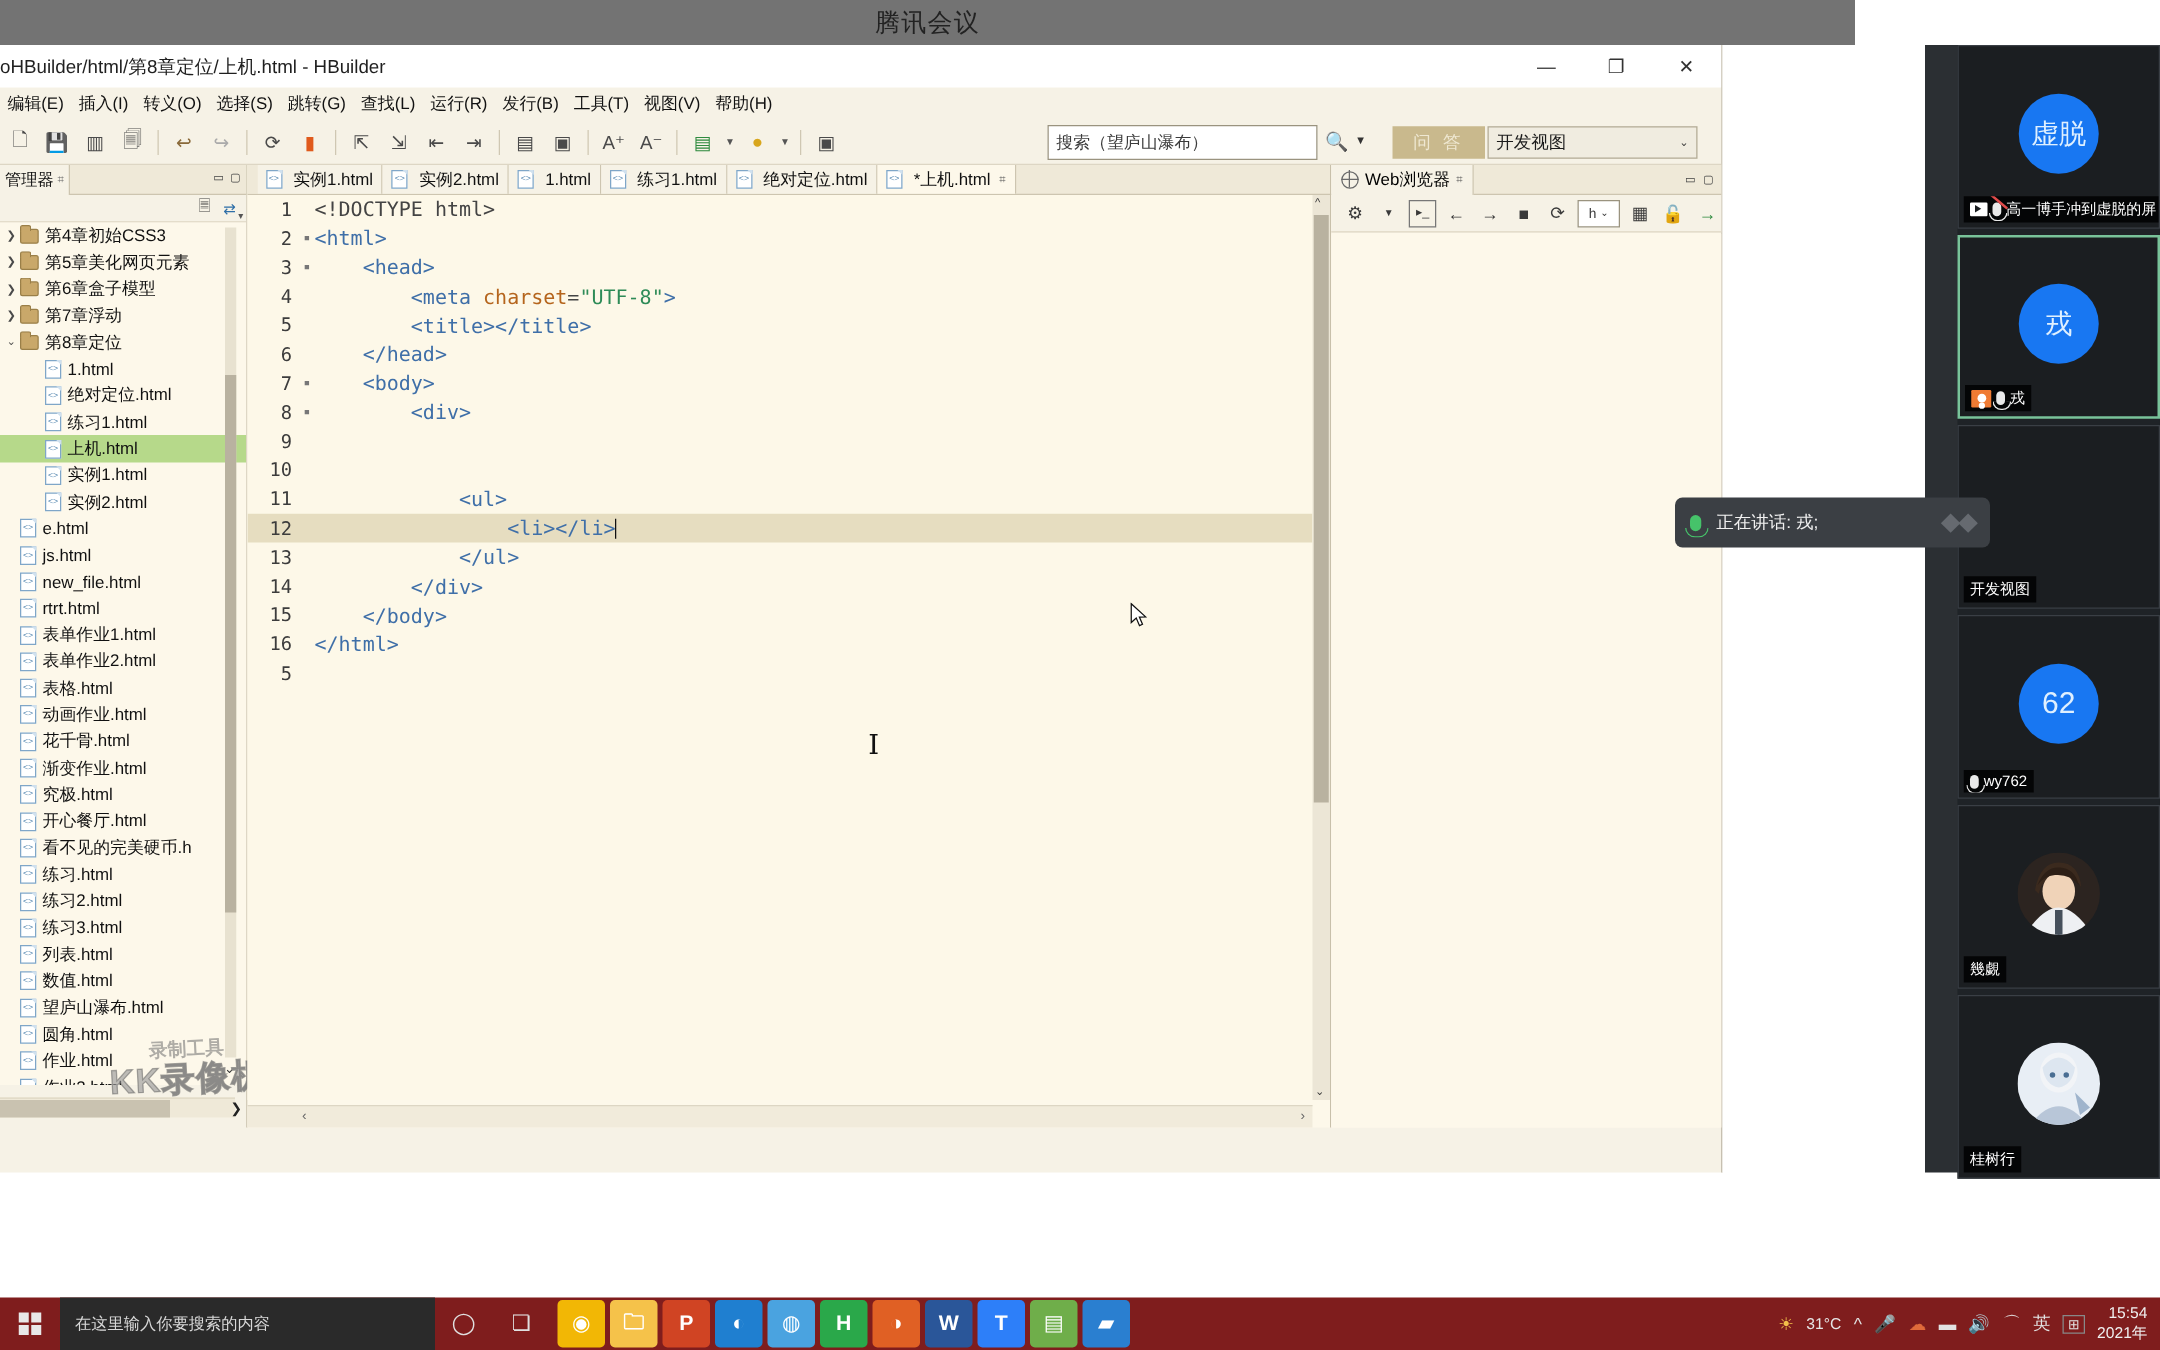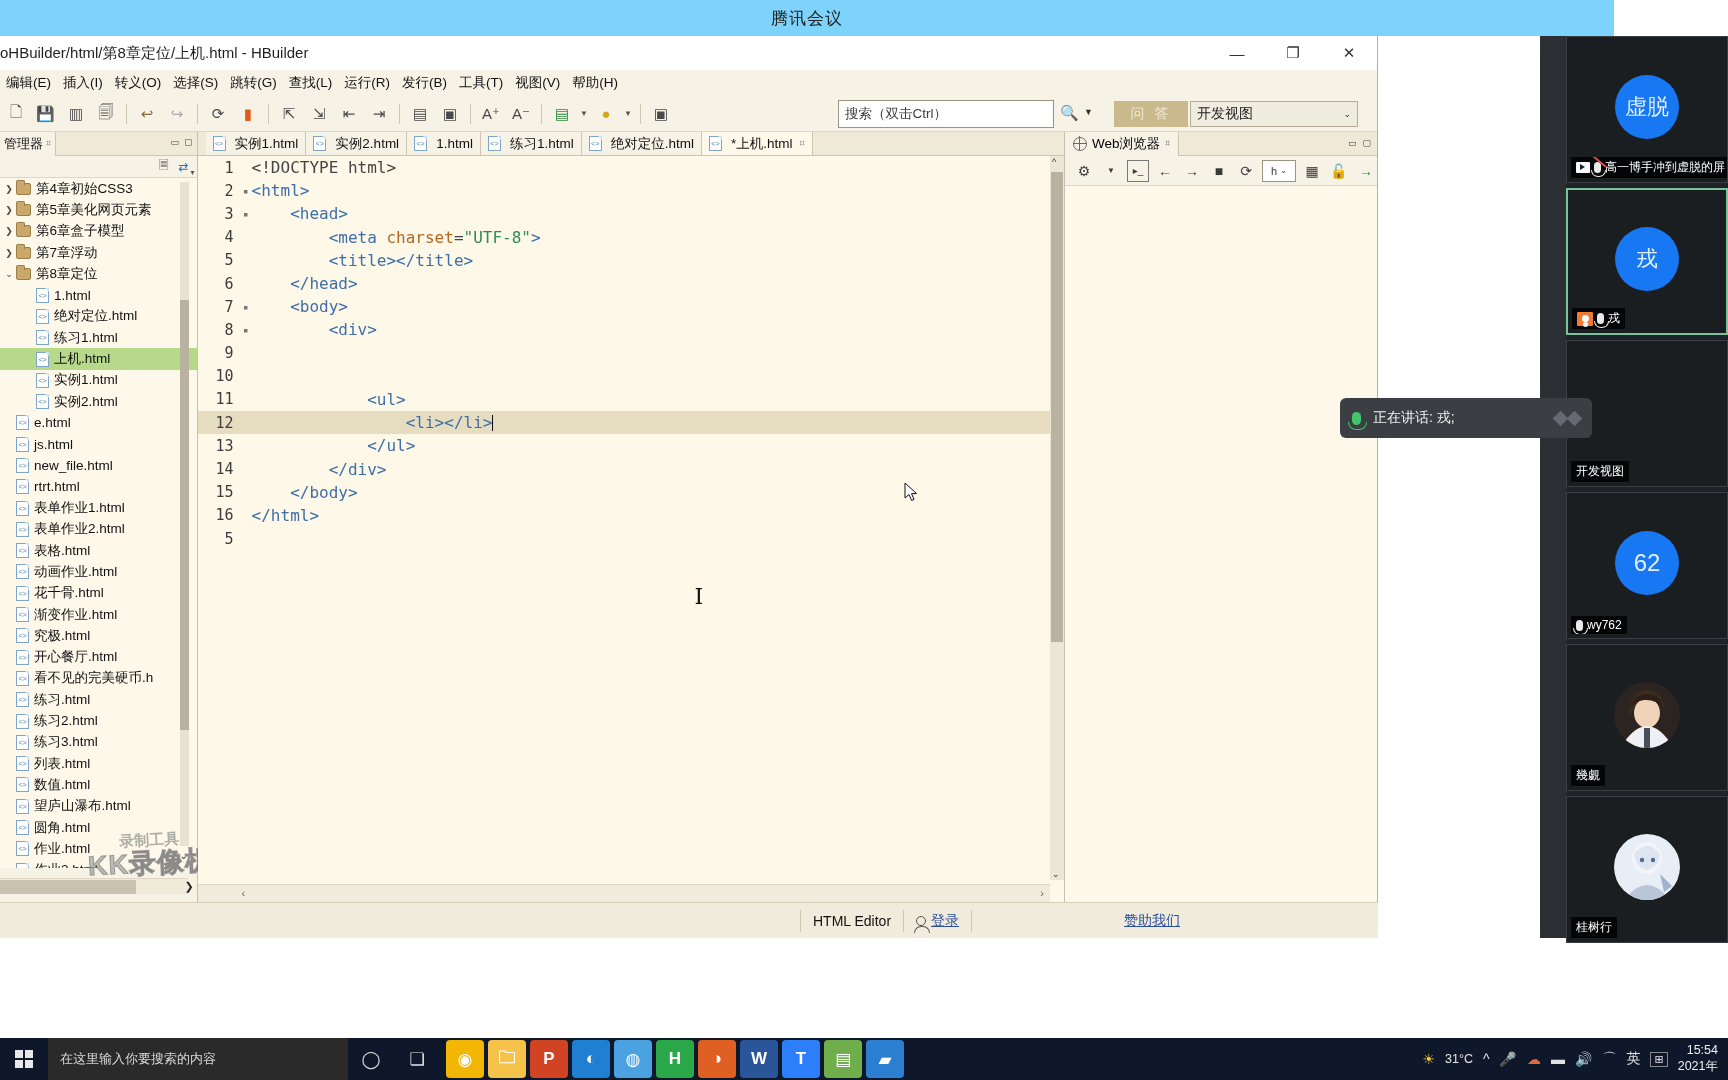--- a/index.html
+++ b/index.html
@@ -7,24 +7,24 @@
     margin: 0; padding: 0;
     width: 1728px; height: 1080px;
     overflow: hidden;
     font-family: "Liberation Sans", "DejaVu Sans", sans-serif;
     background: #ffffff;
   }
   #root { position: relative; width: 1728px; height: 1080px; }
 
   
   .meeting-banner {
-    position: absolute; left: 0; top: 0; width: 1614px; height: 36px;
-    background: #7dd3fc; color: #1a1a1a;
+    position: absolute; left: 0; top: 0; width: 1484px; height: 36px;
+    background: #737373; color: #1a1a1a;
     display: flex; align-items: center; justify-content: center;
-    font-size: 17px; letter-spacing: 1px;
+    font-size: 20px; letter-spacing: 1px;
   }
   .meeting-banner .mb-title { color: #222; }
 
   
   .hb-window {
     position: absolute; left: 0; top: 36px;
     width: 1378px; height: 902px;
     background: #f6f2e6;
     border-right: 1px solid #b8b0a0;
   }
@@ -284,21 +284,21 @@
     padding: 0 12px; gap: 12px; color: #f0f0f0; font-size: 14px; z-index: 40;
   }
   .toast-mic { width: 9px; height: 13px; background: #46c36a; border-radius: 5px; position:relative;}
   .toast-mic::after{content:"";position:absolute;left:-4px;top:10px;width:17px;height:7px;border:1.6px solid #46c36a;border-top:none;border-radius:0 0 9px 9px;}
   .toast-wave { margin-left:auto; display:flex; gap: 3px; opacity: 0.45;}
   .toast-wave i { display:block; width: 11px; height: 11px; background:#9aa0a6; transform: rotate(45deg);}
 
   
   .taskbar {
     position: absolute; left: 0; bottom: 0; width: 1728px; height: 42px;
-    background: #0f172a; display: flex; align-items: center;
+    background: #7f1d1d; display: flex; align-items: center;
   }
   .tb-start { width: 48px; height: 42px; display:flex; align-items:center; justify-content:center;}
   .win-logo { display:grid; grid-template-columns: 8px 8px; grid-template-rows: 8px 8px; gap: 2px;}
   .win-logo i { background: #e8e8e8; display:block;}
   .tb-searchbox {
     width: 300px; height: 42px; display:flex; align-items:center; padding-left: 12px;
     color: #d8d8d8; font-size: 13px; background:#2a2a2a;
   }
   .tb-cortana, .tb-taskview { width: 46px; height: 42px; display:flex; align-items:center; justify-content:center; color:#e0e0e0; font-size:17px;}
   .tb-apps { display:flex; align-items:center; gap: 4px; margin-left: 6px;}
@@ -365,21 +365,21 @@
       <div class="tb-btn">A⁻</div>
       <div class="tb-sep"></div>
       <div class="tb-btn" style="color:#2f8b3f;">▤</div>
       <div class="tb-caret">▼</div>
       <div class="tb-btn" style="color:#d8a61c;">●</div>
       <div class="tb-caret">▼</div>
       <div class="tb-sep"></div>
       <div class="tb-btn">▣</div>
 
       <div class="tb-search">
-        <span>搜索（双击Ctrl）</span>
+        <span>搜索（望庐山瀑布）</span>
       </div>
       <div class="tb-searchicon">🔍</div>
       <div class="tb-searchcaret">▼</div>
       <div class="tb-qa">问 答</div>
       <div class="tb-view">
         <span>开发视图</span>
         <span class="vcaret">⌄</span>
       </div>
     </div>
 
@@ -719,34 +719,20 @@
           </span>
           <span class="wp-ic">▦</span>
           <span class="wp-ic">🔓</span>
           <span class="wp-ic" style="color:#2f8b3f;">→</span>
         </div>
         <div class="wp-body"></div>
       </div>
 
     </div>
 
-    <div class="hb-status">
-      <div class="st-cell" style="width:800px;"></div>
-      <div class="st-sep"></div>
-      <div class="st-cell">HTML Editor</div>
-      <div class="st-sep"></div>
-      <div class="st-cell st-login">
-        <span class="person-ic"></span>
-        <span class="st-link">登录</span>
-      </div>
-      <div class="st-sep"></div>
-      <div class="st-cell" style="margin-left:140px;">
-        <span class="st-link">赞助我们</span>
-      </div>
-    </div>
   </div>
 
   <div class="meet-dock">
     <div class="meet-strip">
       <div class="meet-inner" id="meet-tiles">
           <div class="vtile">
             <div class="avatar-circle">虚脱</div>
             <div class="nametag">
               <span class="sh-ic"></span>
               <span class="mic-ic mic-muted"></span>

